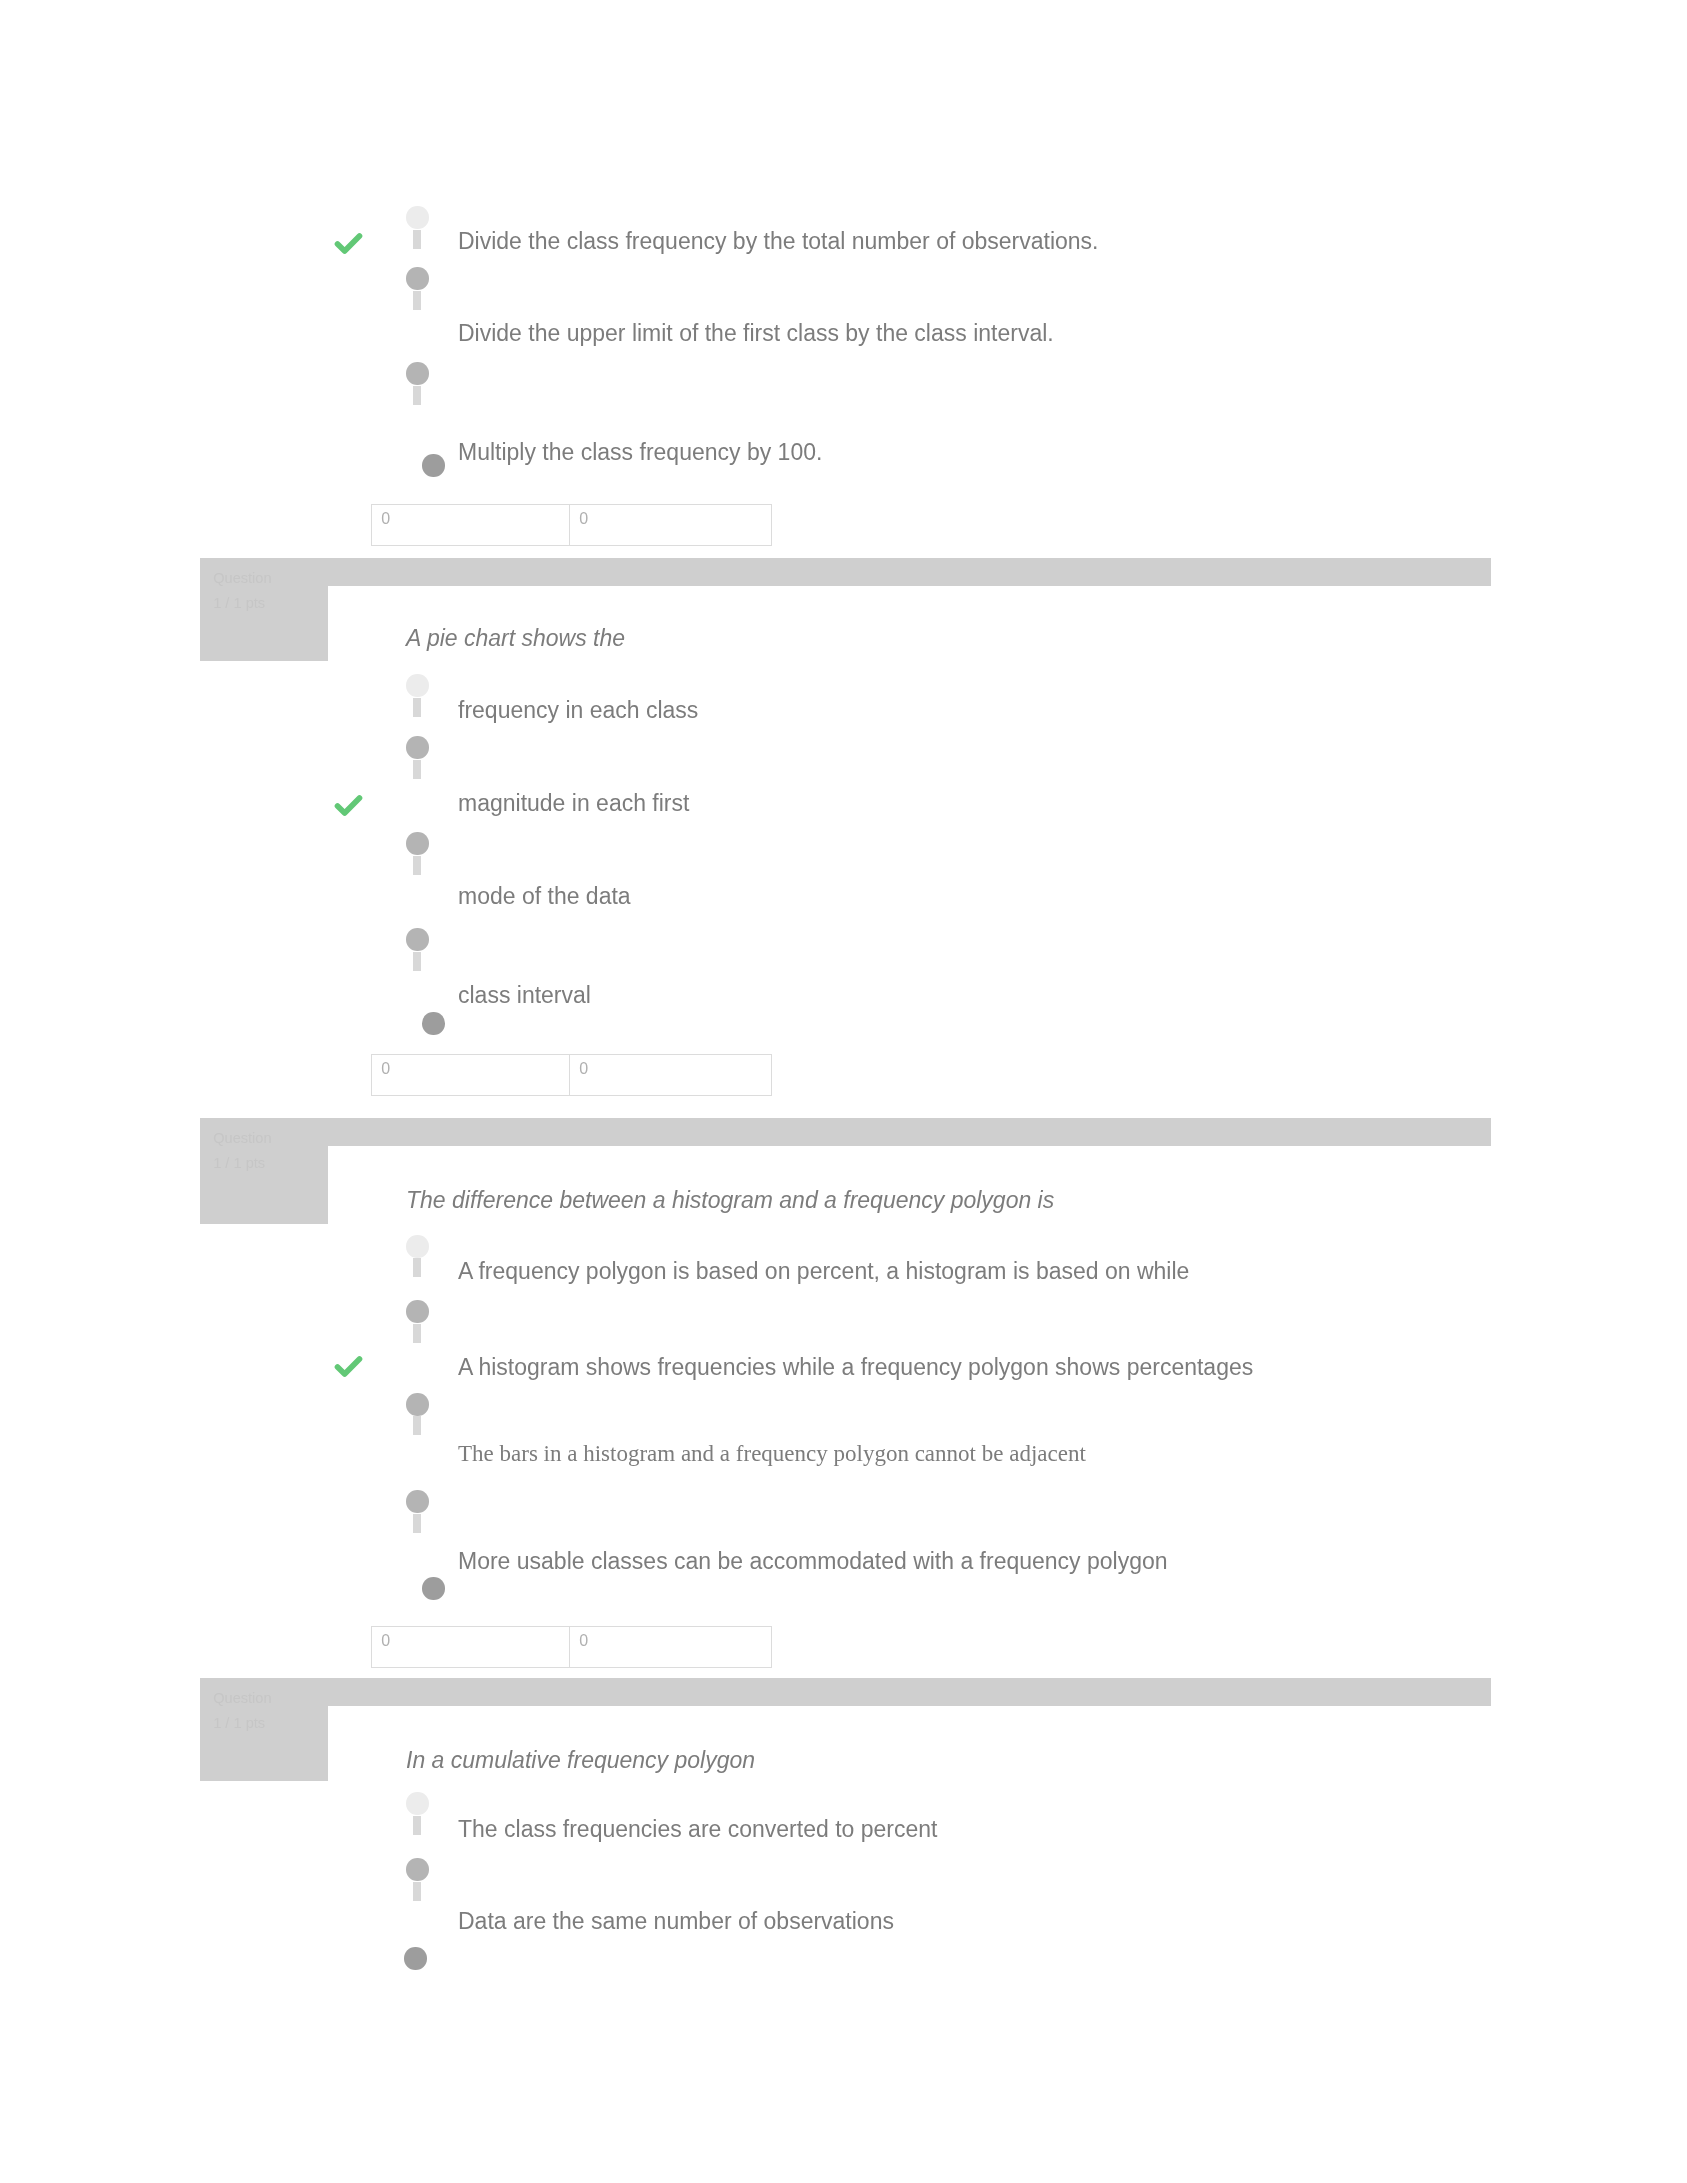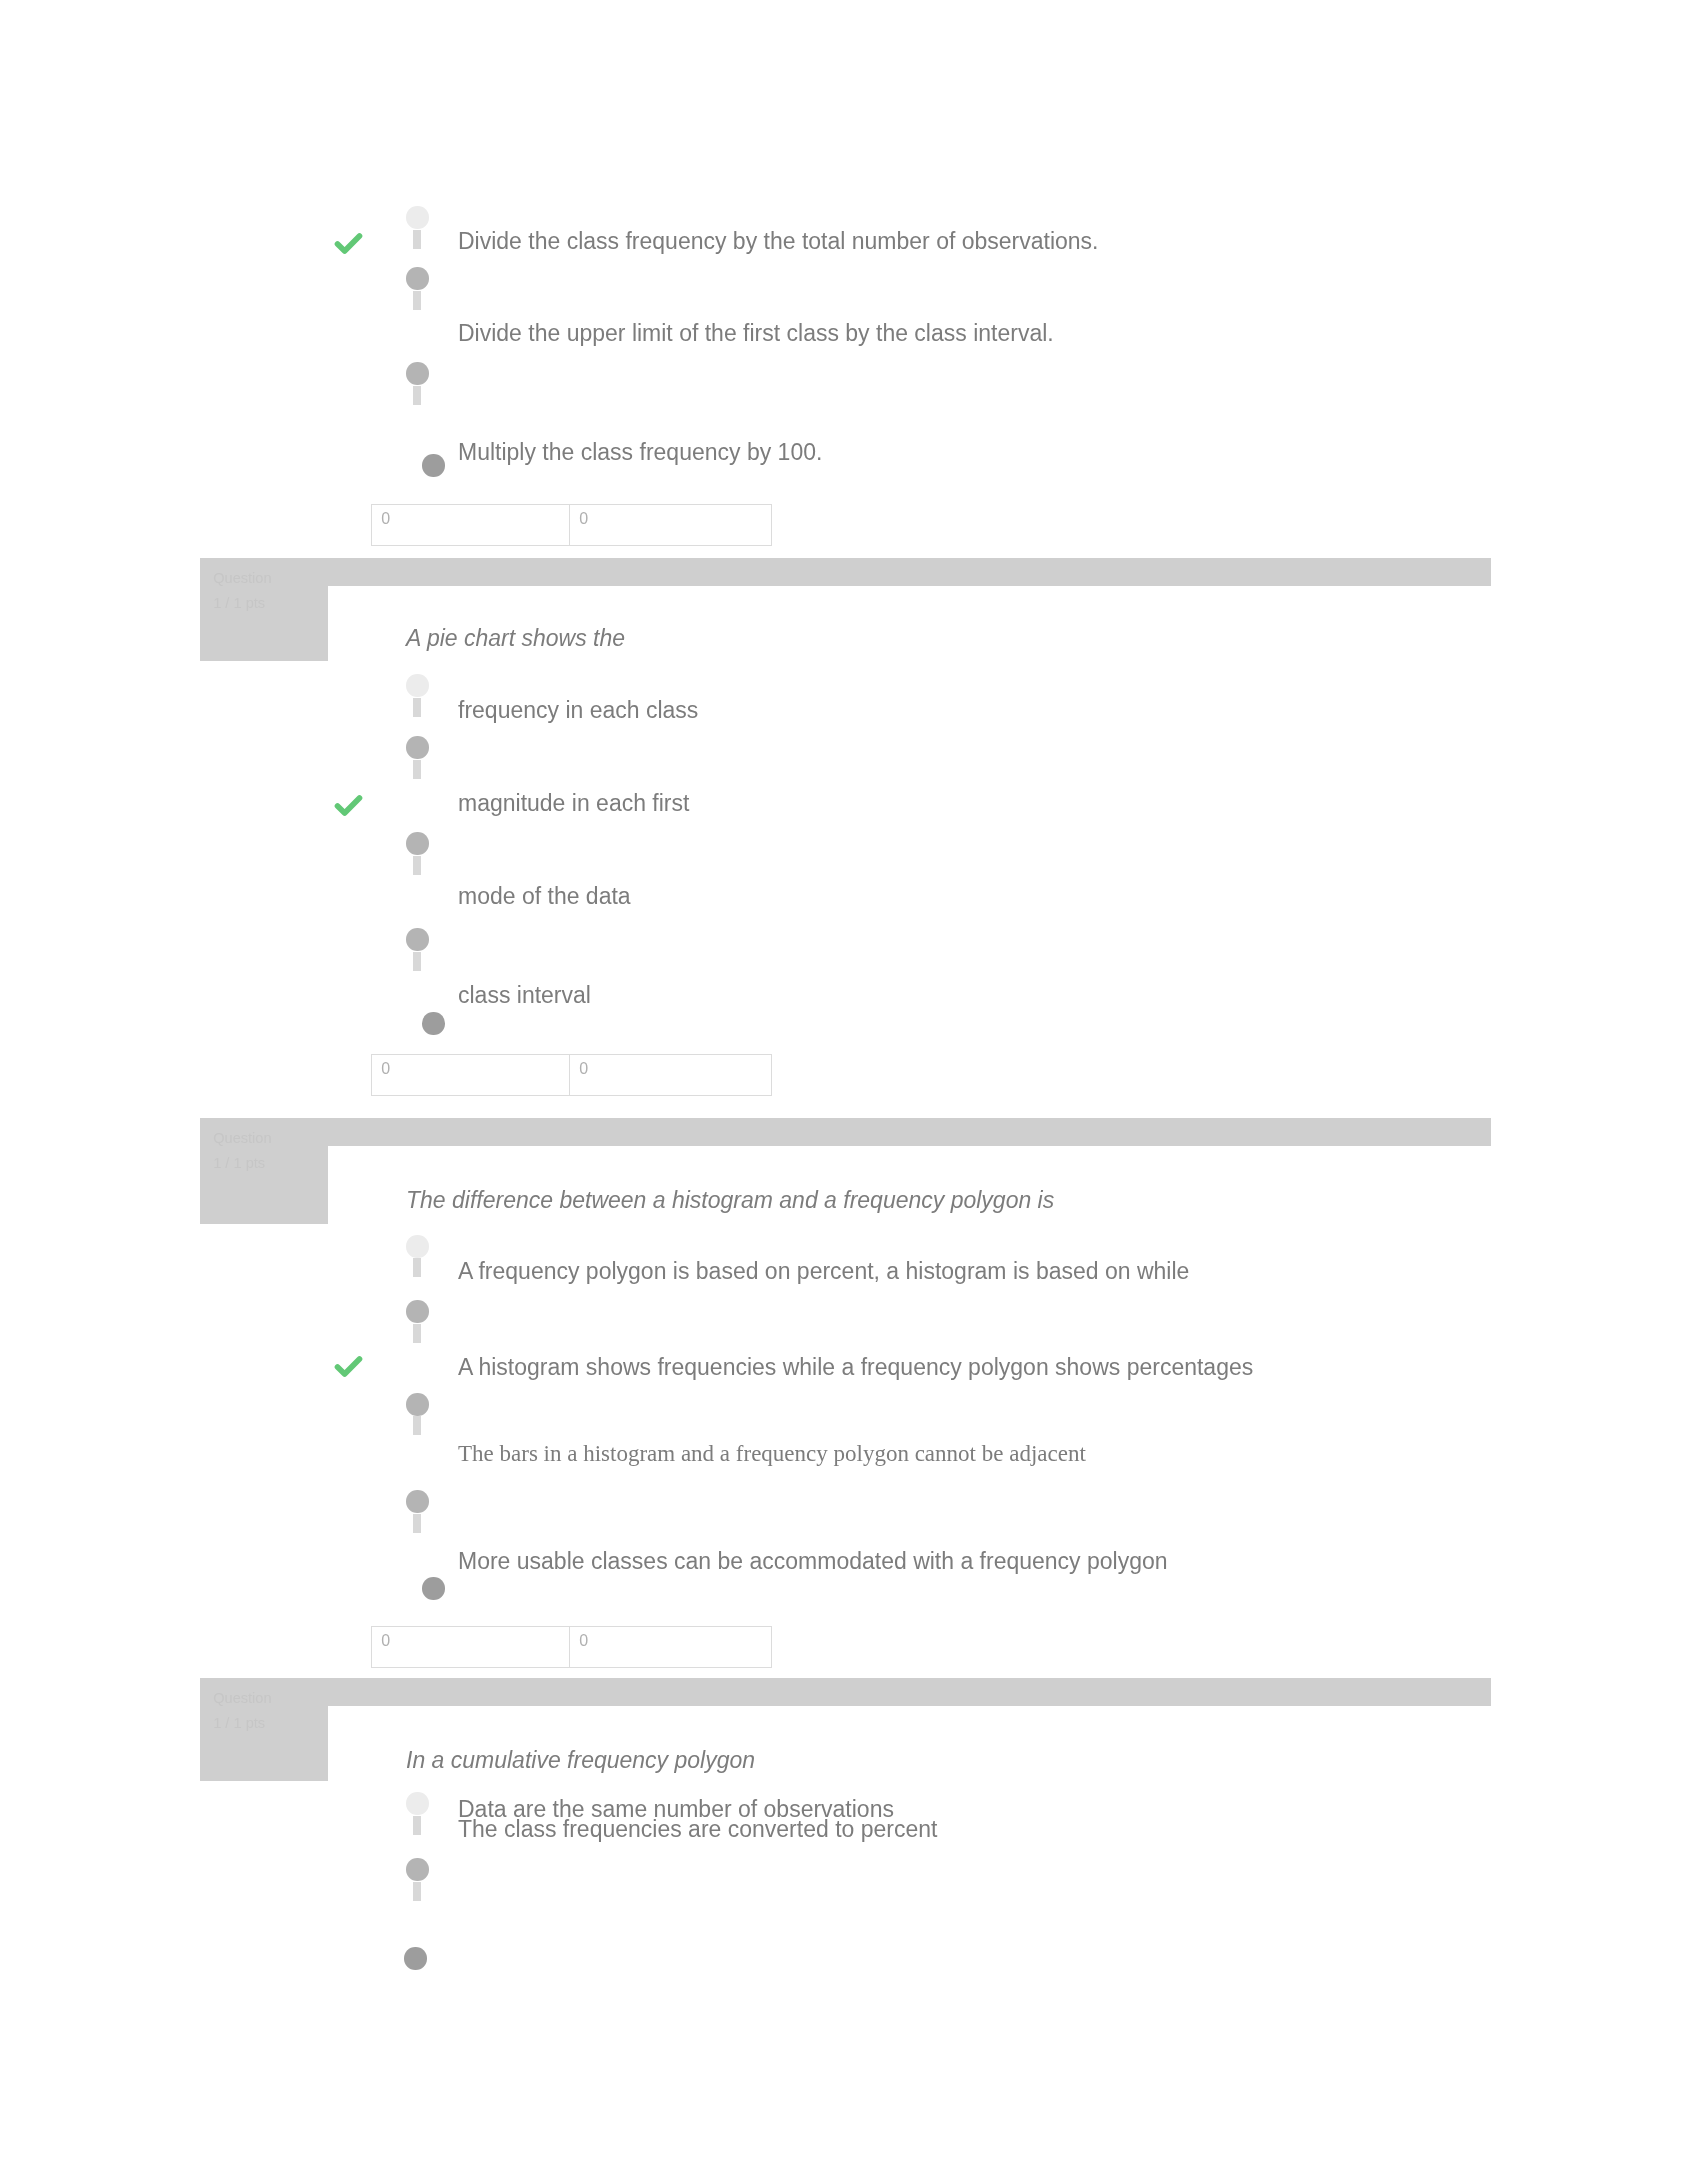--- a/index.html
+++ b/index.html
@@ -124,18 +124,18 @@
       <div class="qmeta" style="top:1678px;height:103px;">
         <div class="ln">Question</div>
         <div class="ln">1 / 1 pts</div>
       </div>
       <div class="qtext" style="top:1747px;">In a cumulative frequency polygon</div>
       <span class="radio faint" style="top:1792px;"></span>
       <span class="stem" style="top:1816px;"></span>
       <span class="atext" style="top:1816px;">The class frequencies are converted to percent</span>
       <span class="radio" style="top:1858px;"></span>
       <span class="stem" style="top:1882px;"></span>
-      <span class="atext" style="top:1796px;text-align:center;">Data are the same number of observations</span>
+      <span class="atext" style="top:1908px;text-align:center;">Data are the same number of observations</span>
       <span class="endmark" style="left:404px;top:1947px;"></span>
     </div>
 
 </div>
 
 
 </body></html>

